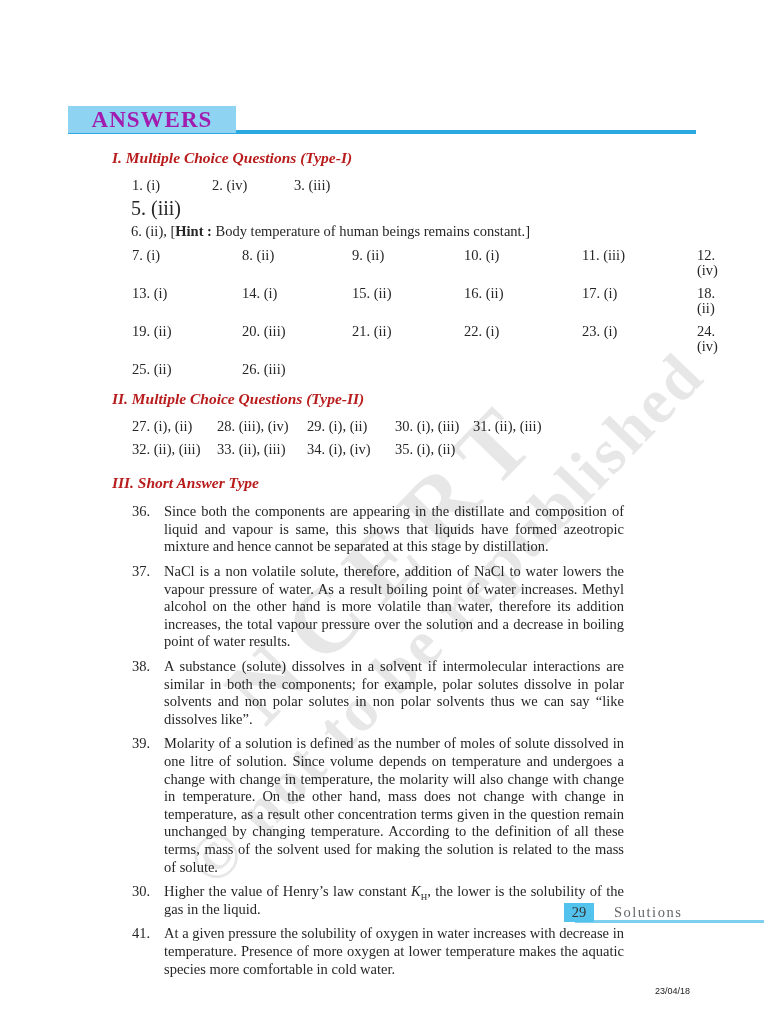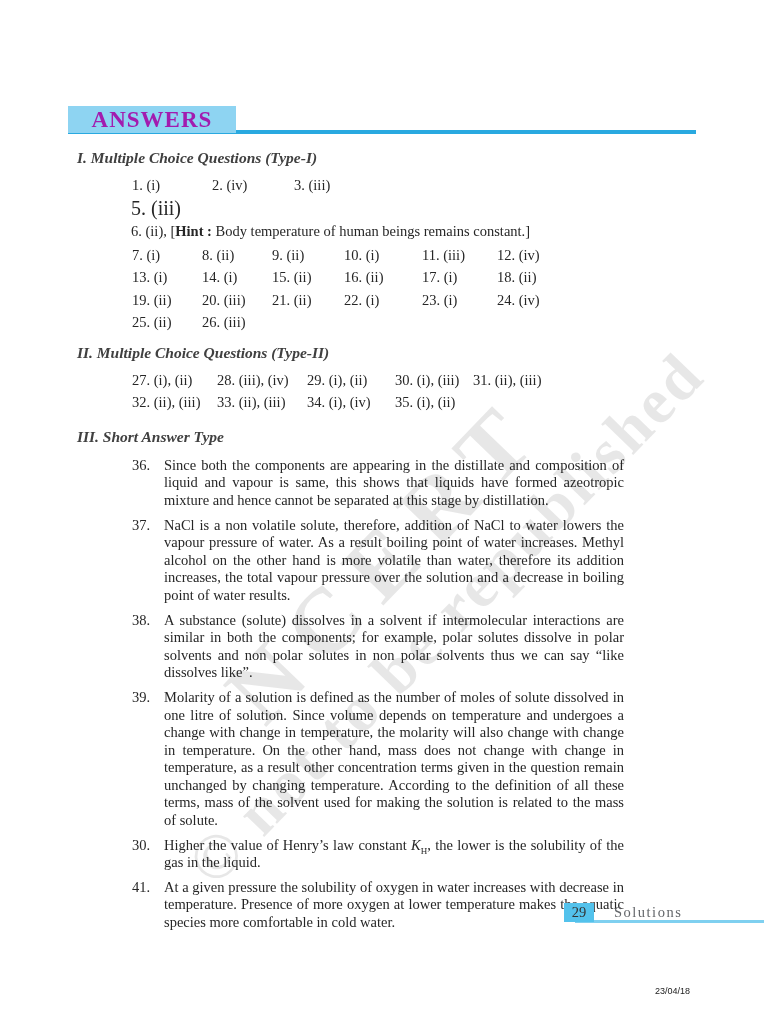--- a/index.html
+++ b/index.html
@@ -25,29 +25,29 @@
     font-weight:bold; font-size:23px; letter-spacing:1px; color:#a21caf; z-index:2;
   }
   .header-rule {
     position:absolute; left:68px; top:130px; width:628px; height:4px;
     background:#29a9e0; z-index:1;
   }
 
   
   .content { position:absolute; left:0; top:149px; width:764px; }
   .sec {
-    font-style:italic; font-weight:bold; color:#404040; font-size:15.5px;
-    margin:0 0 11px 77px; font-family:"Liberation Serif", serif;
+    font-style:italic; font-weight:bold; color:#b91c1c; font-size:15.5px;
+    margin:0 0 11px 112px; font-family:"Liberation Serif", serif;
   }
   .sec.gap1 { margin-top:13px;font-family:Liberation Serif, serif; }
   .sec.gap2 { margin-top:17px; }
 
   .row { margin:0 0 7px 132px; display:grid; font-size:14.5px; line-height:15.5px; }
   .g3 { grid-template-columns:80px 82px auto; width:320px; }
-  .g6 { grid-template-columns:70px 70px 72px 78px 75px auto; width:490px; }
+  .g6 { grid-template-columns:70px 70px 72px 78px 75px auto; width:490px;gap:40px; }
   .g5 { grid-template-columns:85px 90px 88px 78px auto; width:480px; }
 
   .hint-item {
     margin:1px 0 7px 131px; width:497px; padding-left:52px; text-indent:-52px;
     text-align:justify; font-size:14.5px; line-height:17.8px;
   }
   .plain-item { margin:0 0 7px 131px; font-size:20px; line-height:15.5px; }
 
   .sa { display:flex; margin:0 0 7px 132px; width:492px; font-size:14.5px; line-height:17.6px; }
   .sa .num { flex:0 0 32px; width:32px; }

